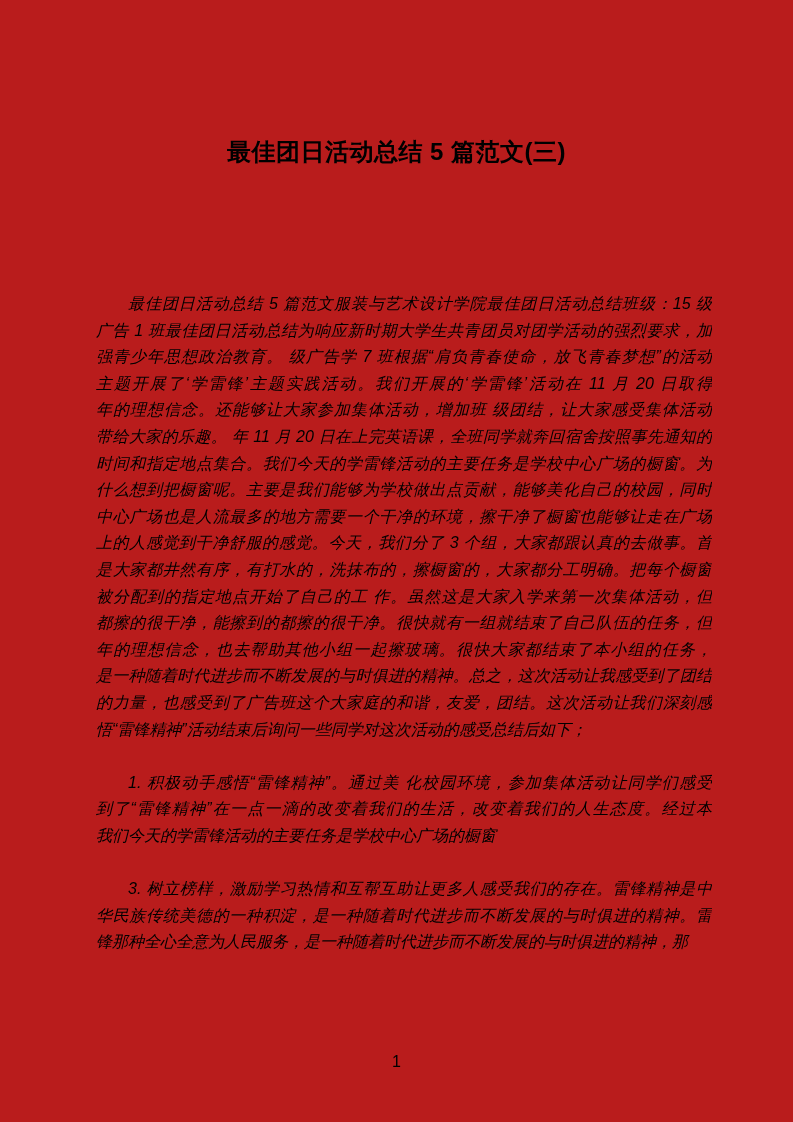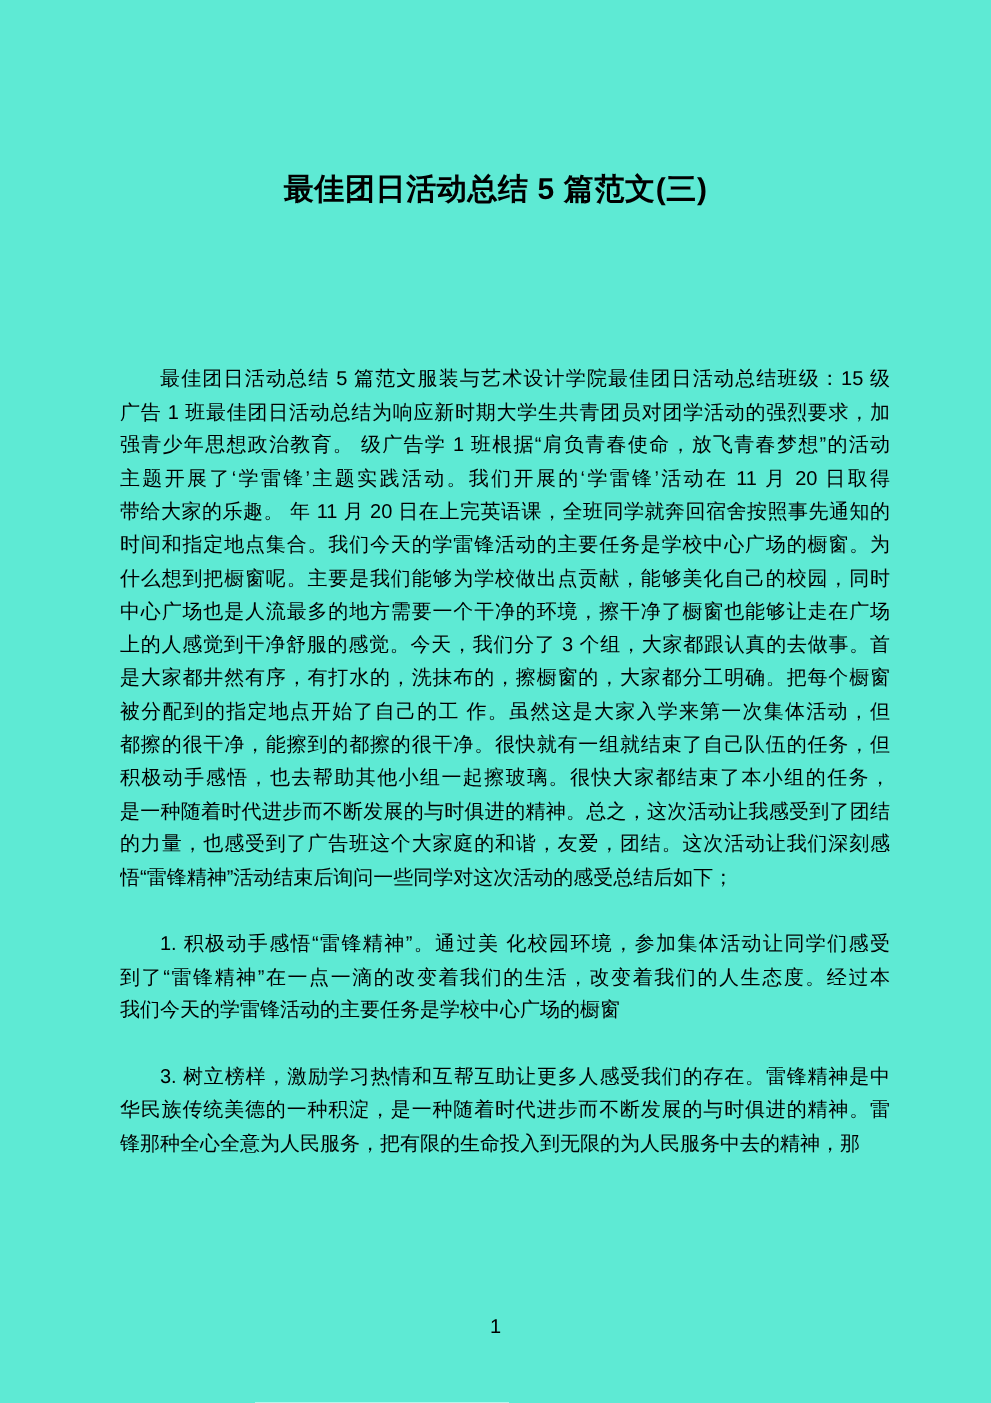--- a/index.html
+++ b/index.html
@@ -4,21 +4,21 @@
 <style>
   html, body {
     margin: 0;
     padding: 0;
     background: #ffffff;
   }
   .page {
     position: relative;
     width: 793px;
     height: 1122px;
-    background: #5eead4;
+    background: #b91c1c;
     color: #000000;
     font-family: "Liberation Sans", sans-serif;
     overflow: hidden;
   }
   .doc-title {
     position: absolute;
     top: 135px;
     left: 0;
     width: 100%;
     margin: 0;
@@ -31,20 +31,21 @@
   .doc-body {
     position: absolute;
     top: 291px;
     left: 96px;
     width: 616px;
     font-size: 16px;
     line-height: 26.6px;
   }
   .para {
     margin: 0 0 26.6px 0;
+    font-style: italic;
   }
   .line {
     height: 26.6px;
     white-space: nowrap;
     overflow: hidden;
     text-align: justify;
     text-align-last: justify;
   }
   .line.first {
     text-indent: 2em;
@@ -65,41 +66,42 @@
 </head>
 <body>
 
 <div class="page">
   <h1 class="doc-title">最佳团日活动总结 5 篇范文(三)</h1>
 
   <div class="doc-body" id="doc-body">
       <div class="para">
         <div class="line first">最佳团日活动总结 5 篇范文服装与艺术设计学院最佳团日活动总结班级：15 级</div>
         <div class="line">广告 1 班最佳团日活动总结为响应新时期大学生共青团员对团学活动的强烈要求，加</div>
-        <div class="line">强青少年思想政治教育。 级广告学 1 班根据“肩负青春使命，放飞青春梦想”的活动</div>
+        <div class="line">强青少年思想政治教育。 级广告学 7 班根据“肩负青春使命，放飞青春梦想”的活动</div>
         <div class="line">主题开展了‘学雷锋’主题实践活动。我们开展的‘学雷锋’活动在 11 月 20 日取得</div>
+        <div class="line">年的理想信念。还能够让大家参加集体活动，增加班 级团结，让大家感受集体活动</div>
         <div class="line">带给大家的乐趣。 年 11 月 20 日在上完英语课，全班同学就奔回宿舍按照事先通知的</div>
         <div class="line">时间和指定地点集合。我们今天的学雷锋活动的主要任务是学校中心广场的橱窗。为</div>
         <div class="line">什么想到把橱窗呢。主要是我们能够为学校做出点贡献，能够美化自己的校园，同时</div>
         <div class="line">中心广场也是人流最多的地方需要一个干净的环境，擦干净了橱窗也能够让走在广场</div>
         <div class="line">上的人感觉到干净舒服的感觉。今天，我们分了 3 个组，大家都跟认真的去做事。首</div>
         <div class="line">是大家都井然有序，有打水的，洗抹布的，擦橱窗的，大家都分工明确。把每个橱窗</div>
         <div class="line">被分配到的指定地点开始了自己的工 作。虽然这是大家入学来第一次集体活动，但</div>
         <div class="line">都擦的很干净，能擦到的都擦的很干净。很快就有一组就结束了自己队伍的任务，但</div>
-        <div class="line">积极动手感悟，也去帮助其他小组一起擦玻璃。很快大家都结束了本小组的任务，</div>
+        <div class="line">年的理想信念，也去帮助其他小组一起擦玻璃。很快大家都结束了本小组的任务，</div>
         <div class="line">是一种随着时代进步而不断发展的与时俱进的精神。总之，这次活动让我感受到了团结</div>
         <div class="line">的力量，也感受到了广告班这个大家庭的和谐，友爱，团结。这次活动让我们深刻感</div>
         <div class="line last">悟“雷锋精神”活动结束后询问一些同学对这次活动的感受总结后如下；</div>
       </div>
       <div class="para">
         <div class="line first">1. 积极动手感悟“雷锋精神”。通过美 化校园环境，参加集体活动让同学们感受</div>
         <div class="line">到了“雷锋精神”在一点一滴的改变着我们的生活，改变着我们的人生态度。经过本</div>
         <div class="line last">我们今天的学雷锋活动的主要任务是学校中心广场的橱窗</div>
       </div>
       <div class="para">
         <div class="line first">3. 树立榜样，激励学习热情和互帮互助让更多人感受我们的存在。雷锋精神是中</div>
         <div class="line">华民族传统美德的一种积淀，是一种随着时代进步而不断发展的与时俱进的精神。雷</div>
-        <div class="line last">锋那种全心全意为人民服务，把有限的生命投入到无限的为人民服务中去的精神，那</div>
+        <div class="line last">锋那种全心全意为人民服务，是一种随着时代进步而不断发展的与时俱进的精神，那</div>
       </div>
     </div>
 
   <div class="page-number">1</div>
 </div>
 
 </body></html>

